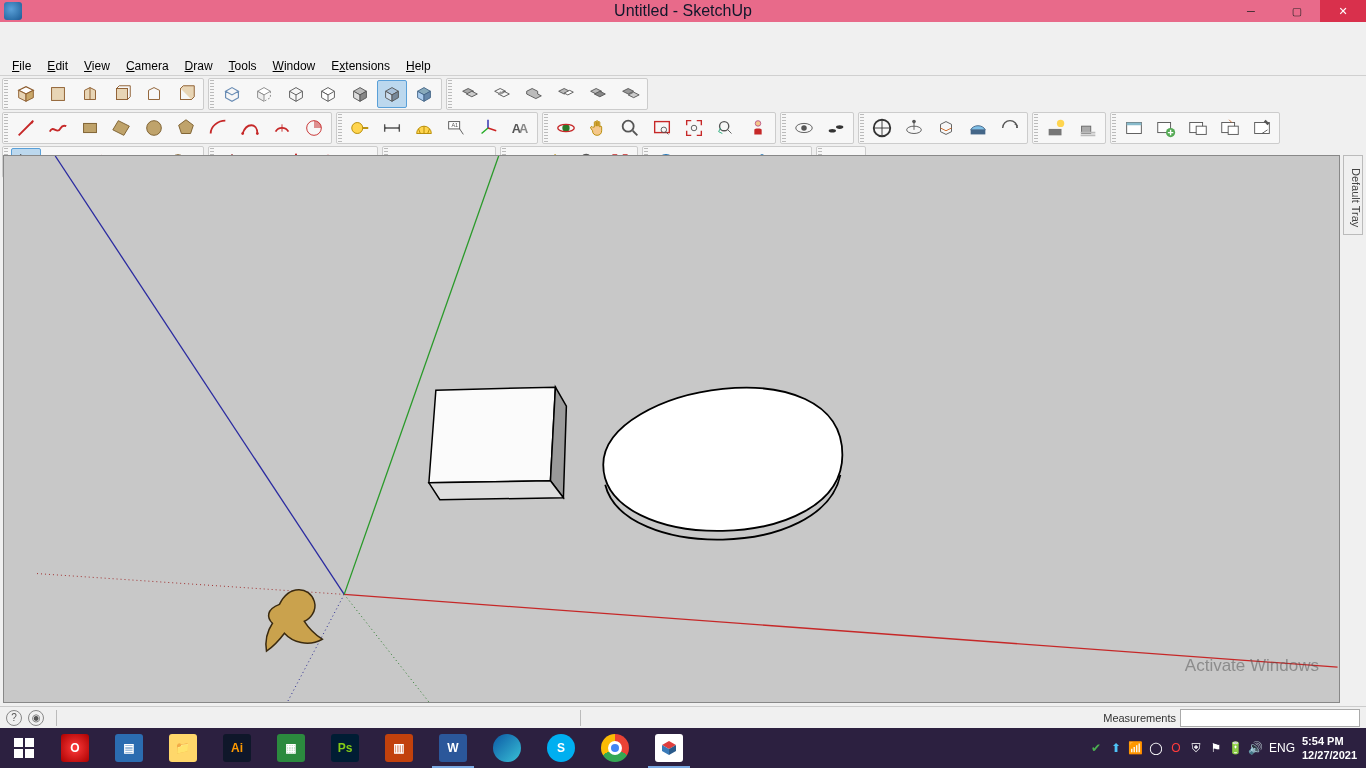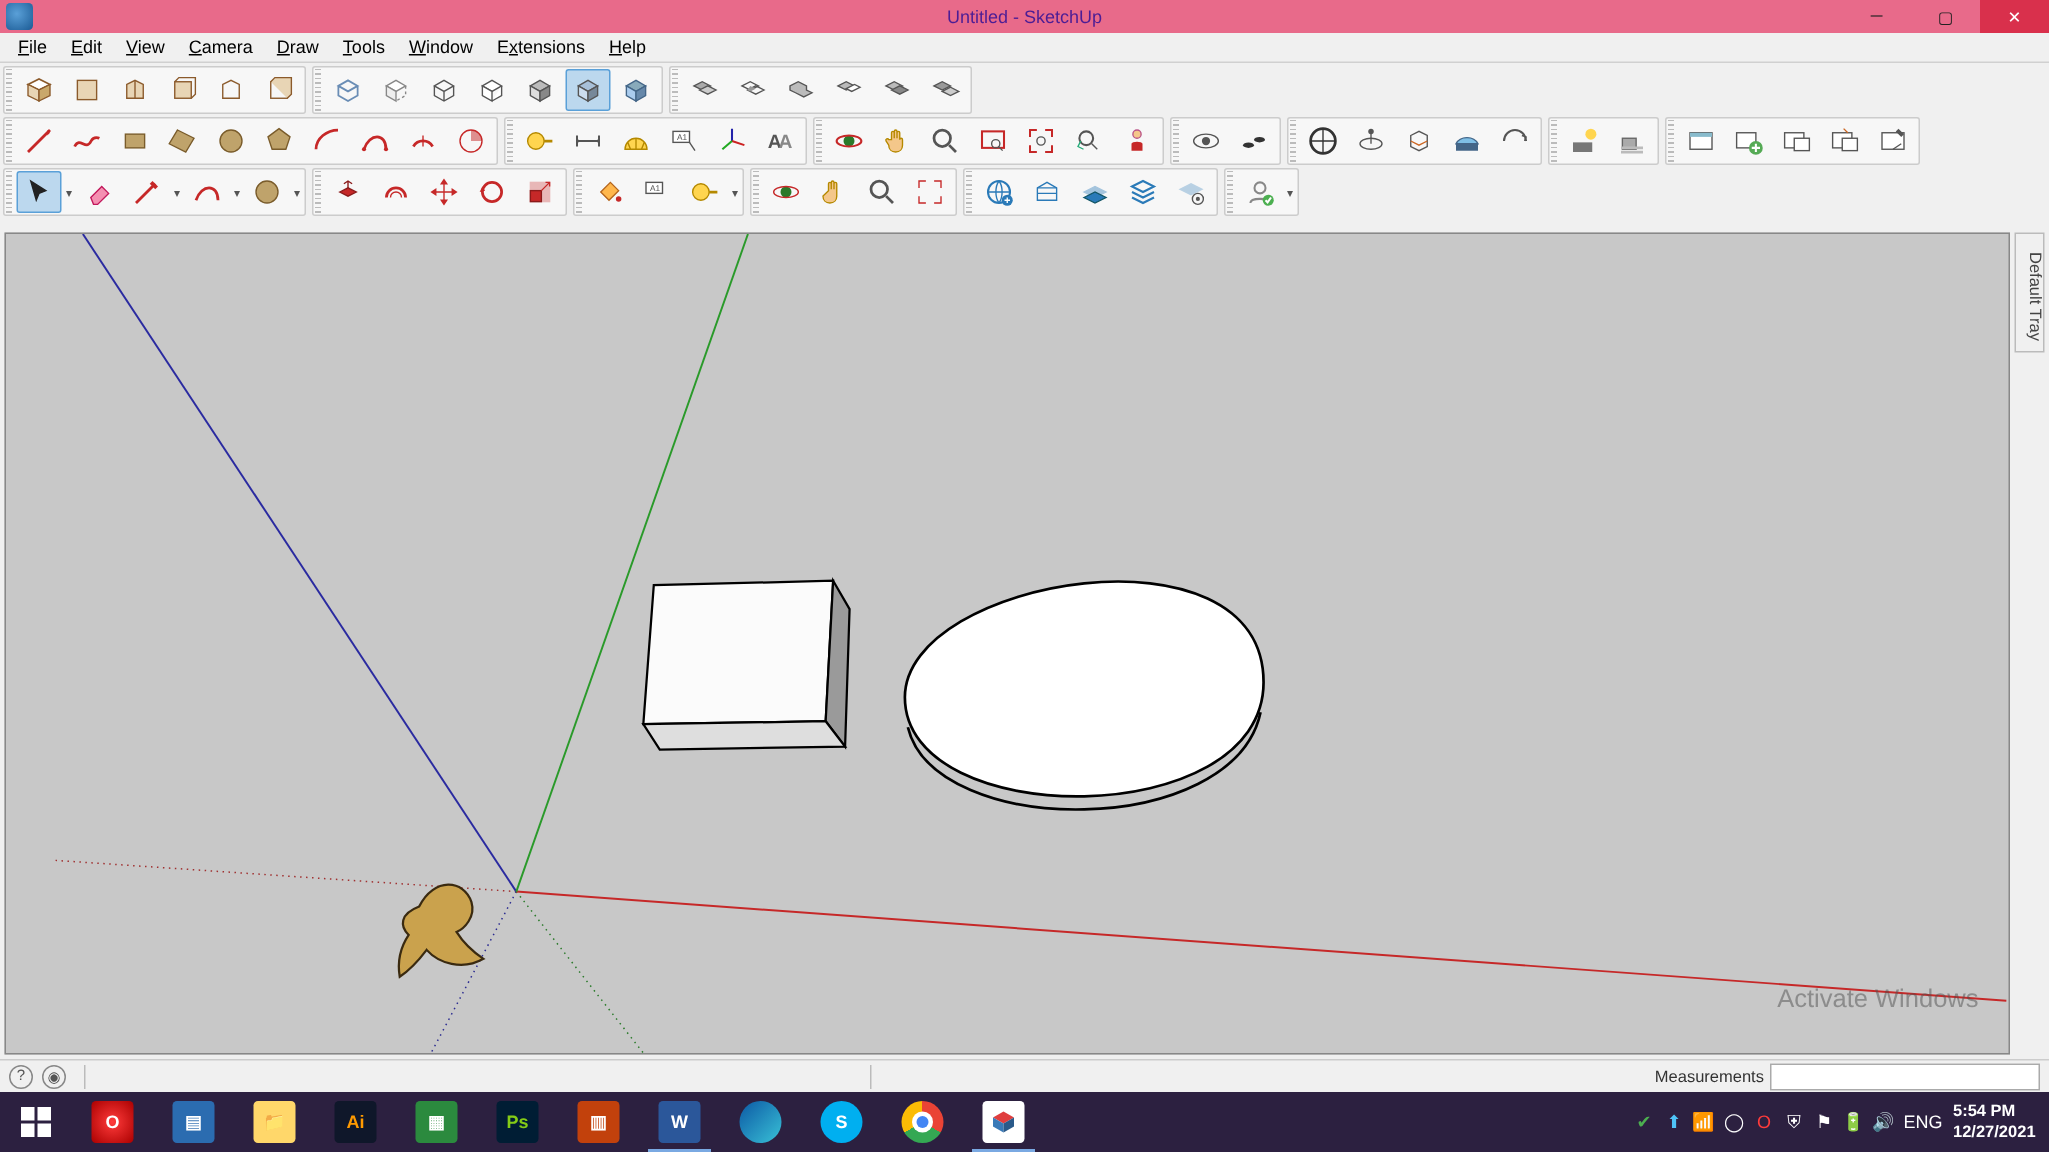--- a/index.html
+++ b/index.html
@@ -1,27 +1,27 @@
 <!DOCTYPE html>
 <html><head>
 <meta charset="utf-8">
 <style>
 * { margin: 0; padding: 0; box-sizing: border-box; user-select: none; }
 html, body { width: 1366px; height: 768px; font-family: "Segoe UI", Tahoma, sans-serif; font-size: 12px; overflow: hidden; background: #f0f0f0; }
 
 
 .titlebar { height: 22px; background: #e86a8a; display: flex; align-items: center; position: relative; }
 .titlebar .app-icon { width: 18px; height: 18px; margin-left: 4px; background: radial-gradient(circle at 40% 40%, #5aa0d8, #1a5a94); border-radius: 3px; }
-.titlebar .title { position: absolute; left: 50%; transform: translateX(-50%); color: #4c1d95; font-size: 12px; }
+.titlebar .title { position: absolute; left: 50%; transform: translateX(-50%); color: #0f172a; font-size: 16px; }
 .win-btns { margin-left: auto; display: flex; }
 .win-btn { width: 46px; height: 22px; display: flex; align-items: center; justify-content: center; color: #222; font-size: 11px; }
 .win-btn.close { background: #d9304c; color: #fff; }
 
 
-.menubar { height: 20px; background: #f0f0f0; display: flex; align-items: flex-start; padding: 0 4px; border-bottom: 1px solid #d0d0d0; }
+.menubar { height: 36px; background: #f0f0f0; display: flex; align-items: flex-end; padding: 0 4px; border-bottom: 1px solid #d0d0d0; margin-top: 18px; }
 .menu-item { padding: 2px 8px; font-size: 12px; cursor: default; }
 .menu-item .u { text-decoration: underline; }
 
 
 .toolbars { background: #f0f0f0; padding: 2px; }
 .toolbar-row { display: flex; align-items: center; margin-bottom: 2px; }
 .toolbar-group { display: flex; align-items: center; border: 1px solid #ccc; background: #f7f7f7; border-radius: 2px; padding: 1px; margin-right: 4px; position: relative; }
 .toolbar-group::before { content: ""; width: 4px; align-self: stretch; background: repeating-linear-gradient(to bottom, #bbb 0 1px, transparent 1px 3px); margin-right: 2px; }
 .tbtn { width: 30px; height: 28px; display: flex; align-items: center; justify-content: center; border: 1px solid transparent; border-radius: 2px; margin: 0 1px; }
 .tbtn.active { background: #bcd8ee; border-color: #5aa0d8; }

